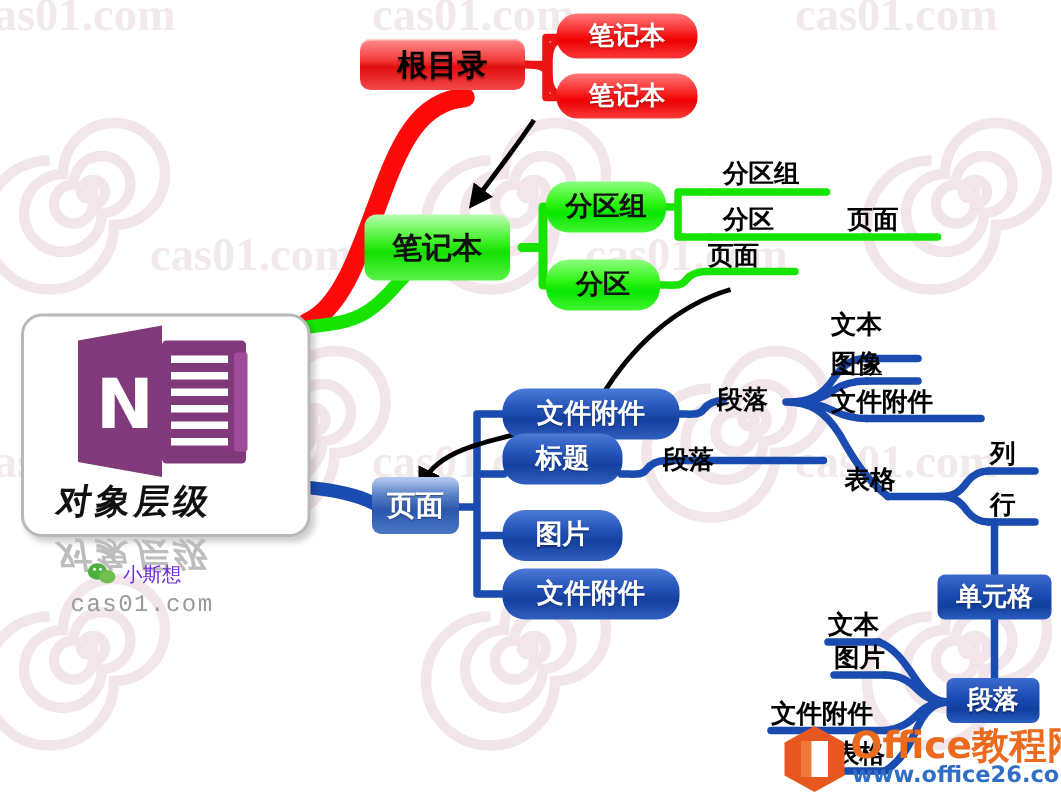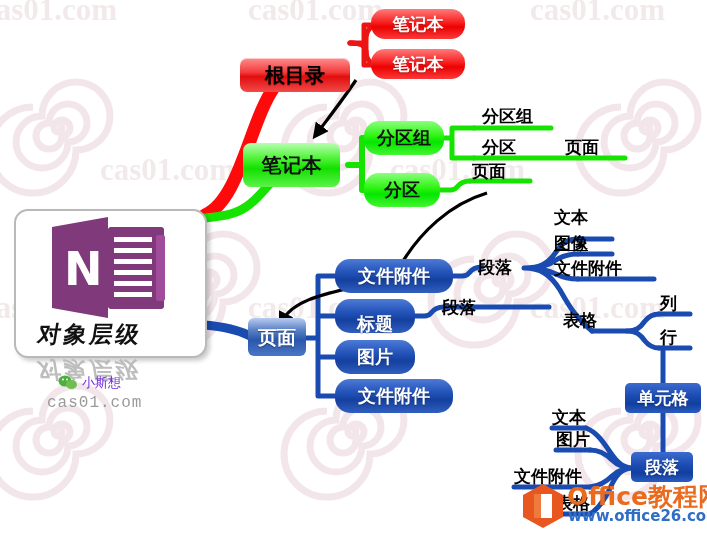--- a/index.html
+++ b/index.html
@@ -24,21 +24,20 @@
   
   .node{position:absolute;box-sizing:border-box;white-space:nowrap;
         display:flex;align-items:center;justify-content:center;
         font-weight:bold;line-height:1;}
 
   .red-main{
     background:linear-gradient(to bottom,#ff8d8d 0%,#f33b3b 42%,#e10d0d 55%,#f24a4a 100%);
     border-radius:7px;font-size:20px;
     text-shadow:0 1px 1px rgba(0,0,0,.35);
     box-shadow:inset 0 1px 0 rgba(255,255,255,.55);
-    margin-top:32px;
   }
   .red-pill{
     background:linear-gradient(to bottom,#ff7a7a 0%,#f81f1f 45%,#ec0000 60%,#fb3b3b 100%);
     border-radius:14px;font-size:17px;color:#fff;
     text-shadow:0 1px 1px rgba(0,0,0,.3);
   }
   .green-main{
     background:linear-gradient(to bottom,#b8ffb0 0%,#41f028 40%,#13e000 58%,#5bf349 100%);
     border-radius:8px;font-size:20px;color:#111;
   }
@@ -248,21 +247,21 @@
   <div class="node plain" style="left:472px;top:160px;width:60px;height:22px;">
     <span>页面</span>
   </div>
 
   <div class="node blue-main" style="left:248px;top:318px;width:58px;height:38px;">
     <span>页面</span>
   </div>
   <div class="node blue-pill" style="left:335px;top:259px;width:118px;height:34px;">
     <span>文件附件</span>
   </div>
-  <div class="node blue-pill" style="left:335px;top:299px;width:80px;height:34px;align-items:flex-end;">
+  <div class="node blue-pill" style="left:335px;top:289px;width:80px;height:34px;">
     <span>标题</span>
   </div>
   <div class="node blue-pill" style="left:335px;top:340px;width:80px;height:34px;">
     <span>图片</span>
   </div>
   <div class="node blue-pill" style="left:335px;top:379px;width:118px;height:34px;">
     <span>文件附件</span>
   </div>
 
   <div class="node plain" style="left:478px;top:256px;width:56px;height:22px;">

